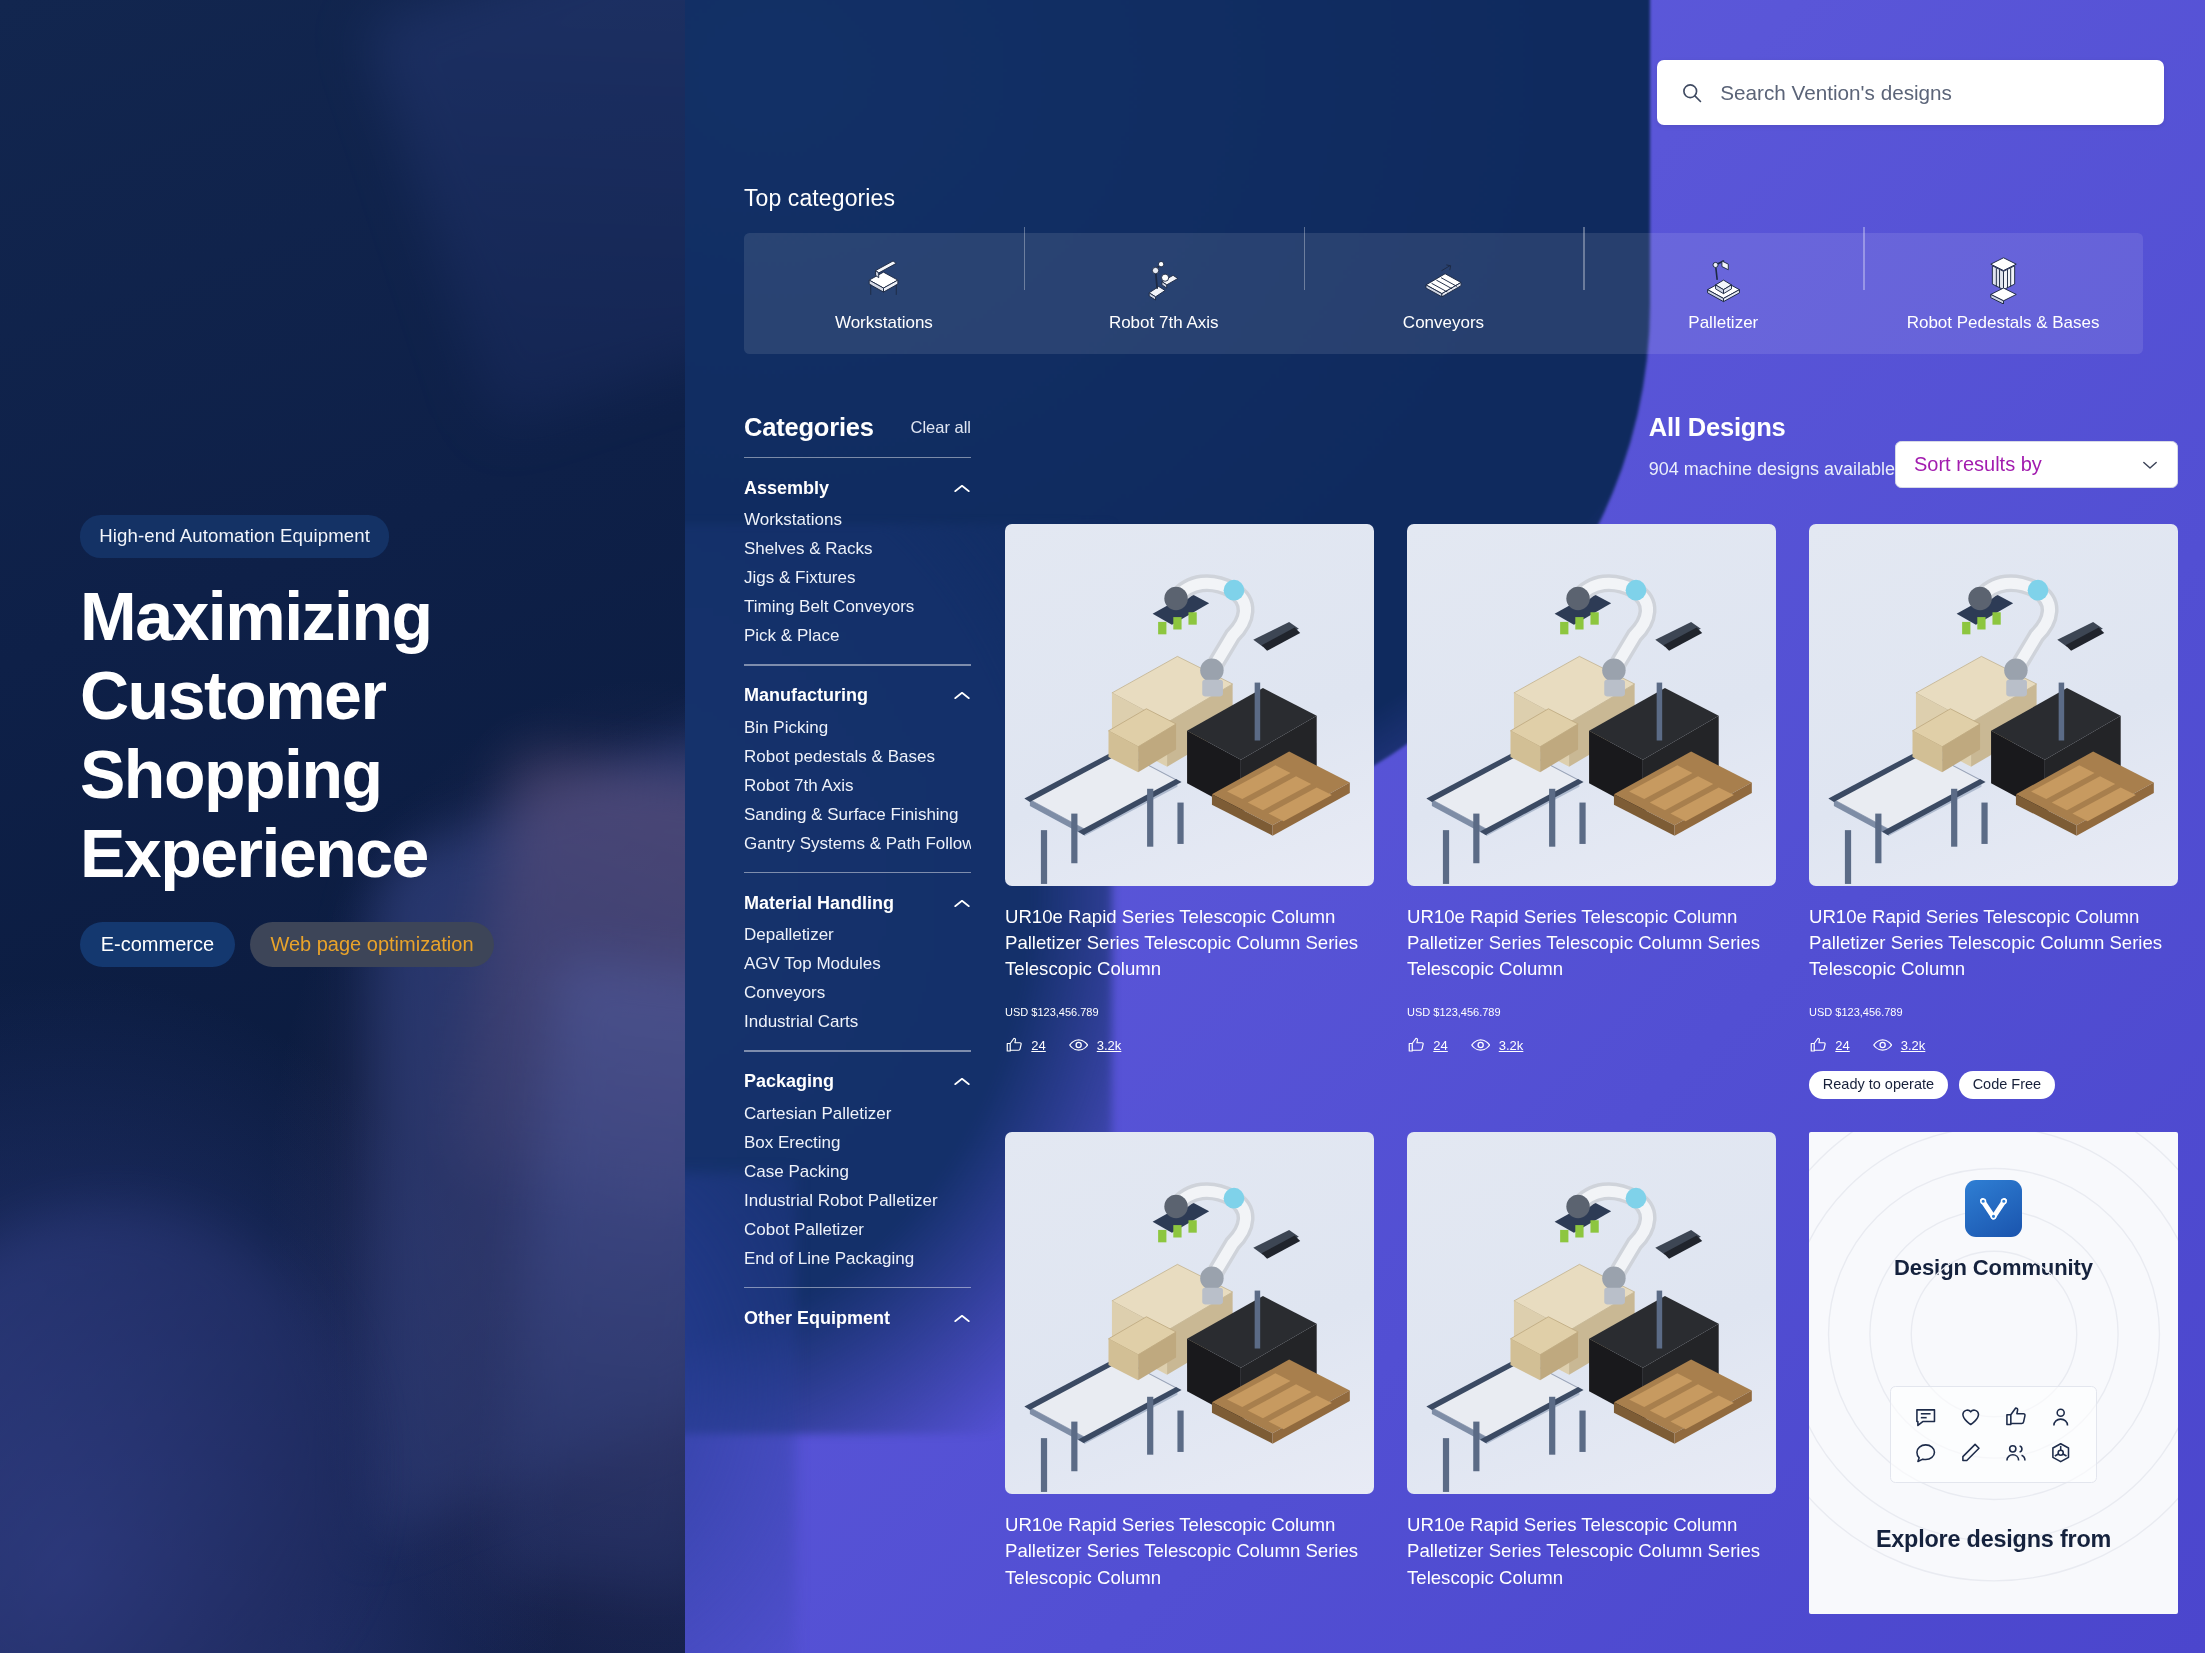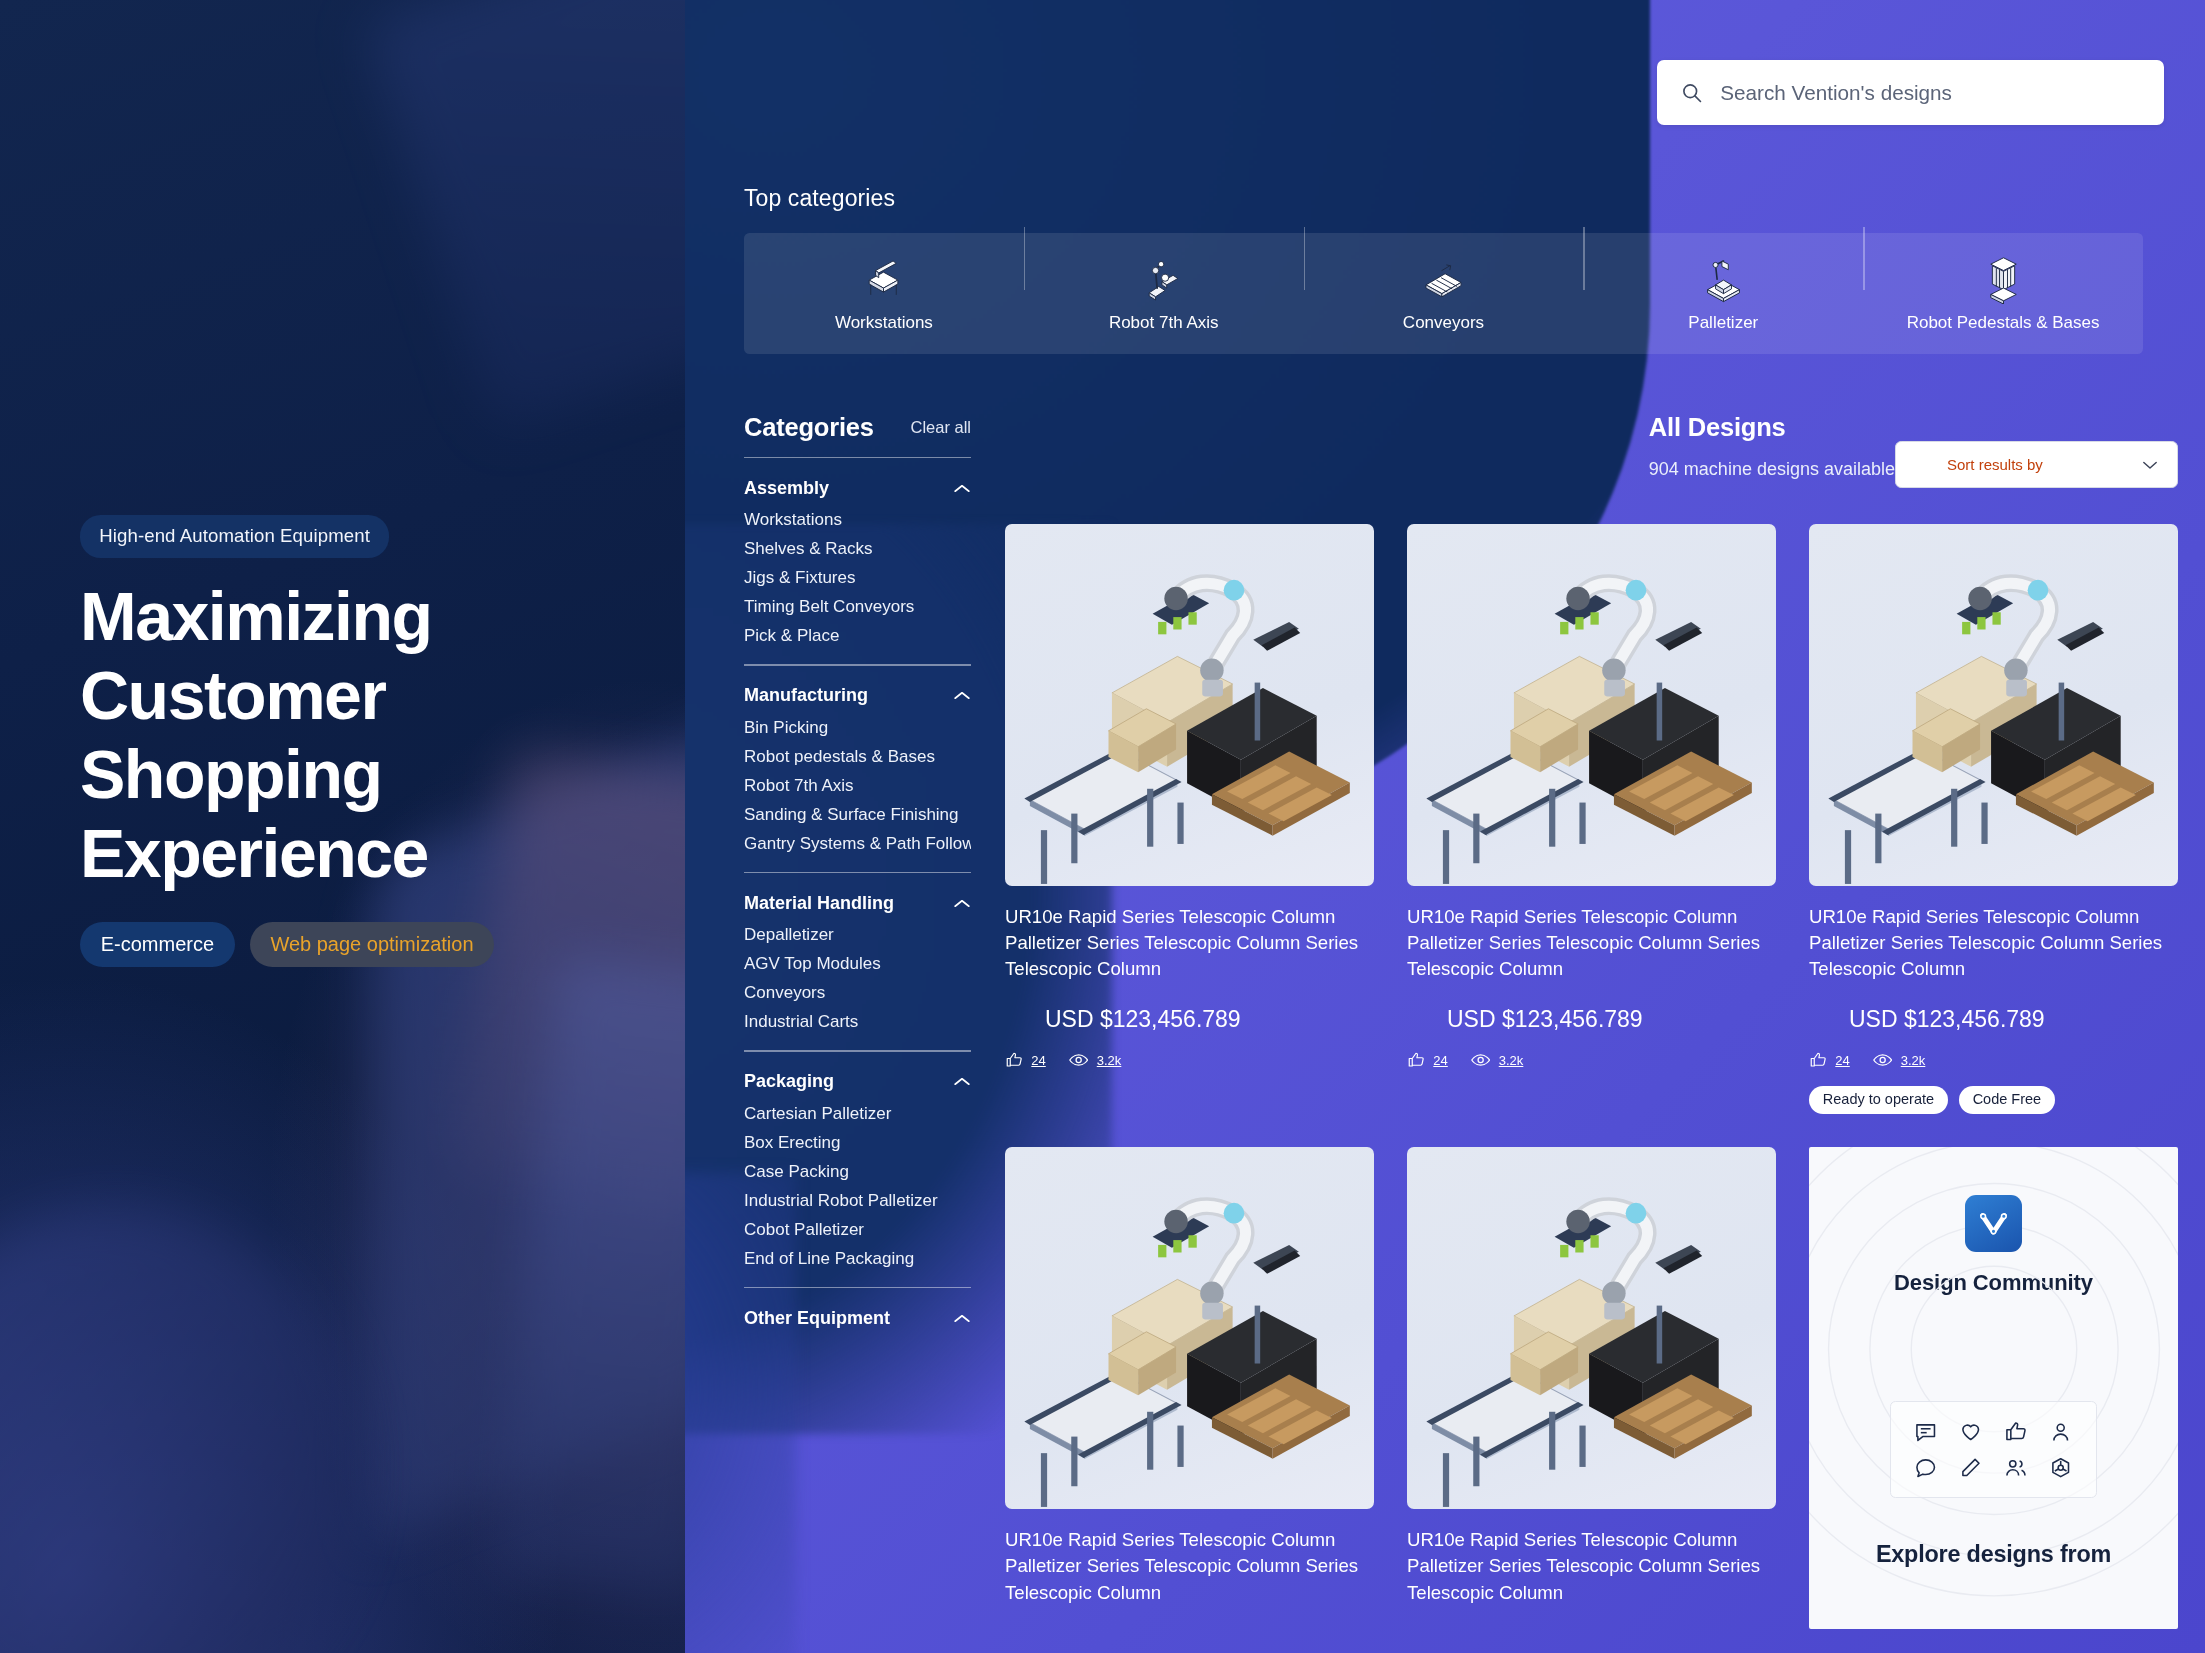--- a/index.html
+++ b/index.html
@@ -133,31 +133,31 @@
   
   #main{ flex:1; padding-left:34px; }
   #main-head{ display:flex; align-items:flex-start; justify-content:flex-end; }
   #all-designs{ color:#fff; font-size:25.5px; font-weight:700; letter-spacing:-0.2px; }
   #avail{ color:#eaeefb; font-size:18px; margin-top:16.5px; }
   #sort-select{
     width:283px; height:47px; background:#fff; border-radius:6.2px; border:0.7px solid #d7dae6;
     display:flex; align-items:center; justify-content:space-between; padding:0 18px;
     margin-top:27.6px; cursor:pointer;
   }
-  #sort-label{ color:#c2410c; font-size:15px;margin-left:33px; }
+  #sort-label{ color:#a21caf; font-size:20px; }
 
   #grid{ margin-top:36px; display:grid; grid-template-columns:repeat(3,369px); gap:33px 33px; }
   .card{ width:369px; }
   .card-img{
     width:369px; height:362px; border-radius:6.9px;
     background:linear-gradient(160deg,#e3e8f2 0%,#dfe5f1 60%,#e8ebf5 100%);
     position:relative; overflow:hidden;
   }
   .card-title{ color:#fff; font-size:18.6px; line-height:1.42; margin-top:18px; }
-  .card-price{ color:#fff; font-size:23px; margin-top:23.4px;margin-left:40px; }
+  .card-price{ color:#fff; font-size:11px; margin-top:23.4px; }
   .card-stats{ display:flex; align-items:center; gap:23.4px; margin-top:18px; }
   .stat{ display:flex; align-items:center; gap:8.3px; color:#fff; font-size:13px;text-decoration:underline; }
   .card-badges{ display:flex; gap:11px; margin-top:16.5px; }
   .badge{
     background:#fff; color:#17203a; font-size:14.5px; border-radius:15px;
     padding:5.5px 13.8px 6.9px;
   }
 
   
   .community-card{

